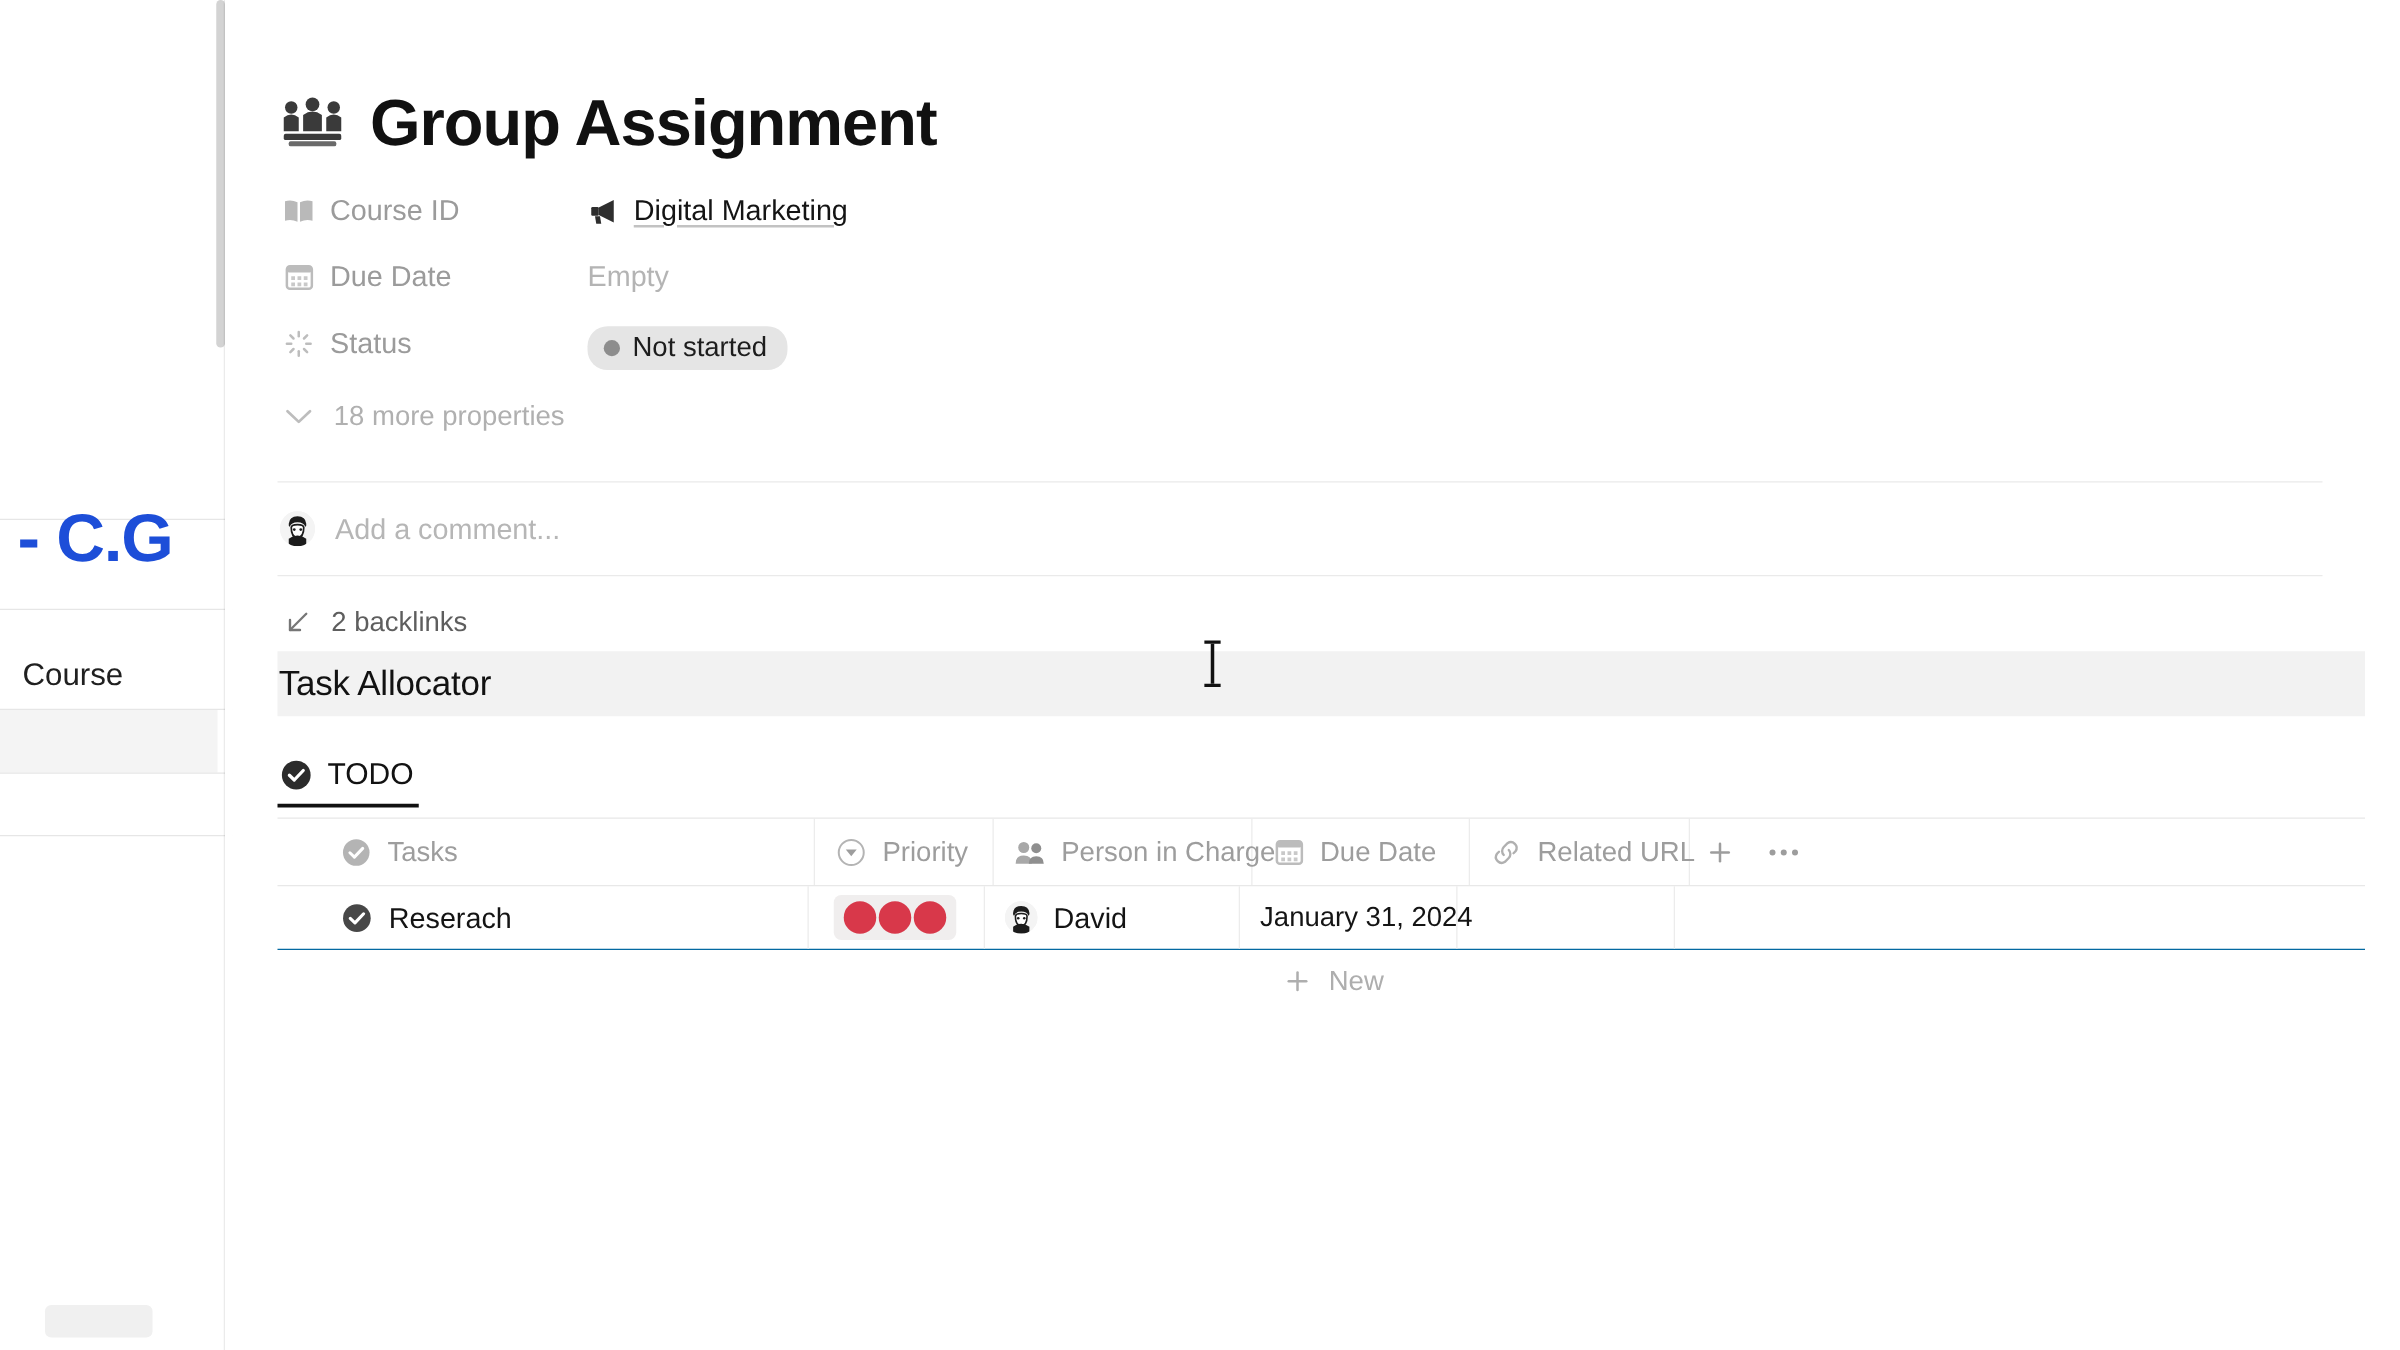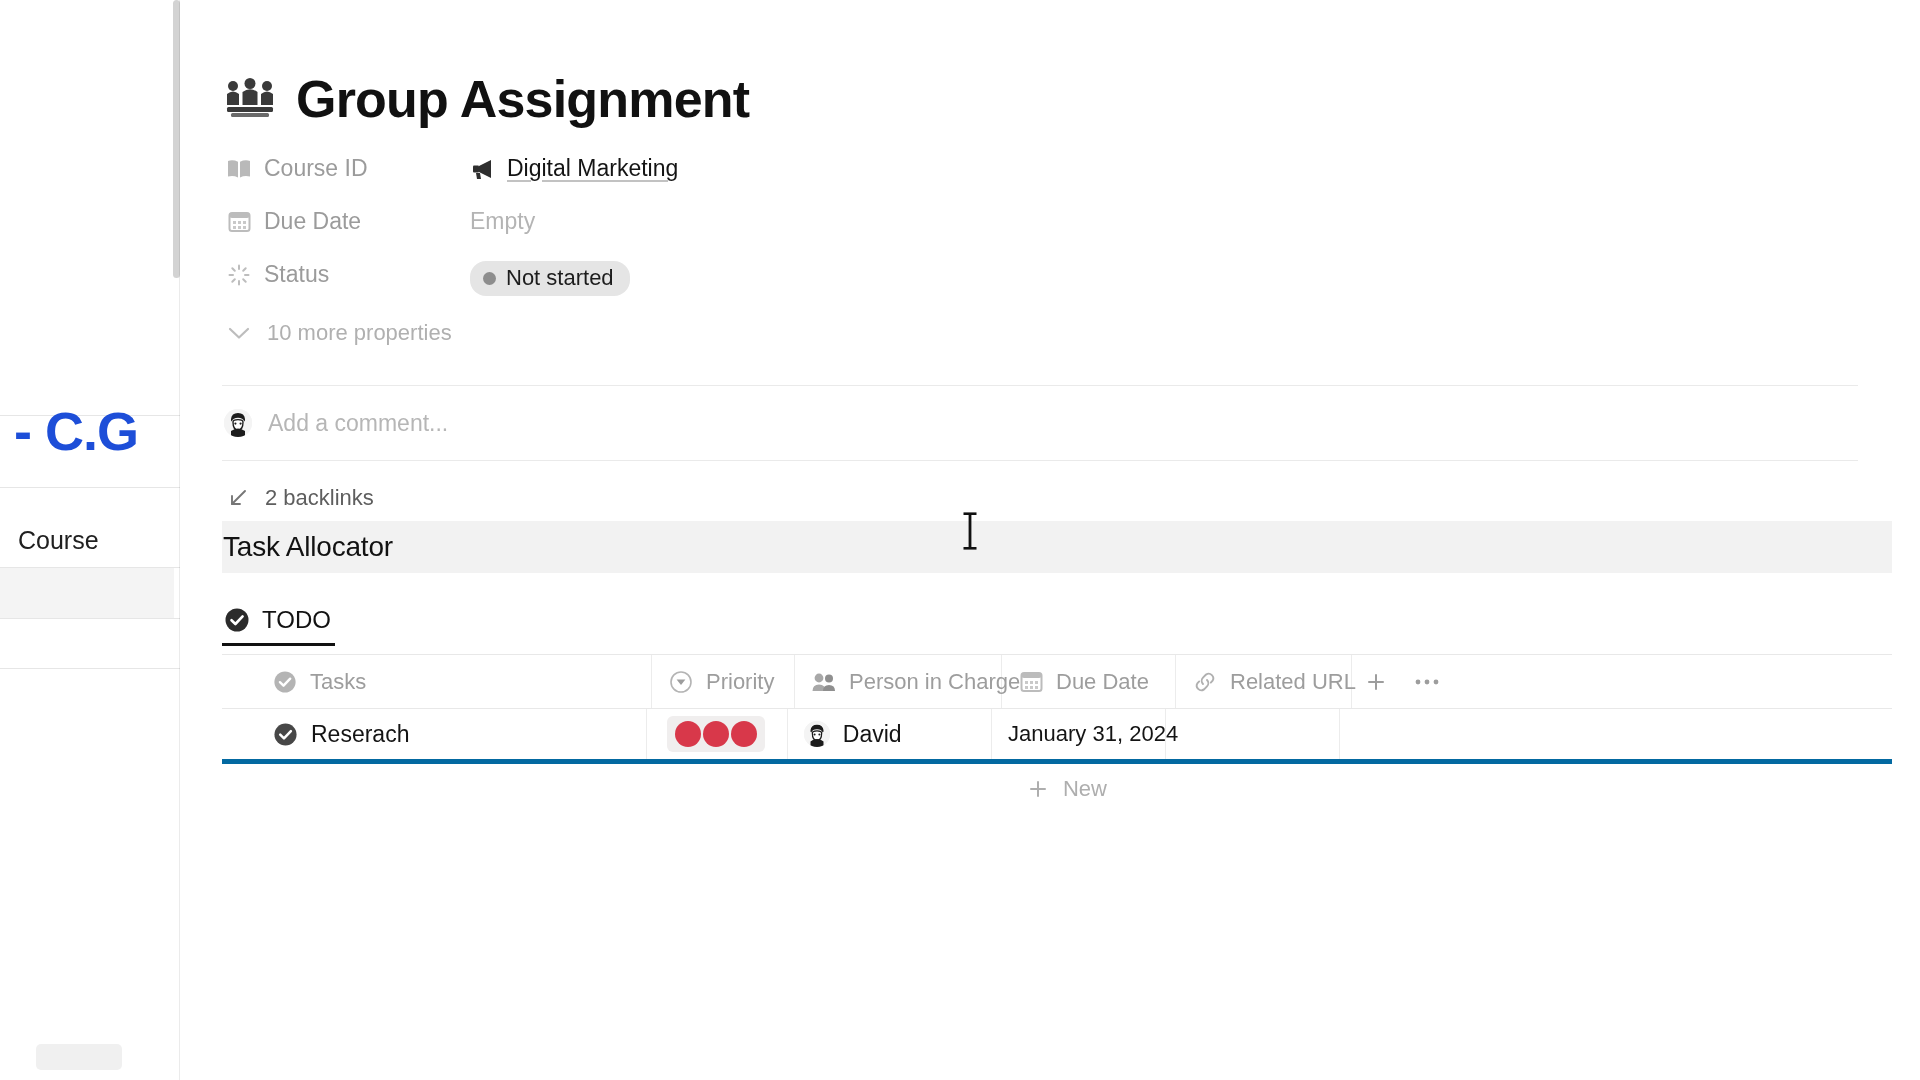--- a/index.html
+++ b/index.html
@@ -349,21 +349,21 @@
   .th-priority{ width: 143px; }
   .th-person  { width: 207px; }
   .th-due     { width: 174px; }
   .th-url     { width: 176px; }
   .th-add     { width: 47px; justify-content: center; padding-left: 0; border-right: none; }
   .th-more    { width: 56px; justify-content: center; padding-left: 0; border-right: none; }
 
   .trow {
     display: flex;
     height: 50px;
-    border-bottom: 5px solid #0369a1;
+    border-bottom: 1px solid #0369a1;
   }
   .td {
     display: flex;
     align-items: center;
     box-sizing: border-box;
     height: 100%;
     border-right: 1px solid #ececec;
     padding-left: 16px;
   }
   .td-tasks   { width: 430px; padding-left: 50px; gap: 13px; }
@@ -551,21 +551,21 @@
           </div>
         </div>
       </div>
 
       <div class="more-props">
         <span class="prop-icon">
           <svg width="26" height="18" viewBox="0 0 26 18">
             <polyline points="4,5 13,13.5 22,5" fill="none" stroke="#bdbdbd" stroke-width="2.2" stroke-linecap="round" stroke-linejoin="round"></polyline>
           </svg>
         </span>
-        <span class="mtext">10 more properties</span>
+        <span class="mtext">18 more properties</span>
       </div>
 
       <div class="divider" style="top:385px;"></div>
 
       <div class="comment-row">
         <span class="avatar">
           <svg width="28" height="28" viewBox="0 0 28 28">
             <rect width="28" height="28" fill="#f4f4f4"></rect>
             <g fill="#1c1c1c">
               <path d="M7 10 q0.5 -6 7 -6 q6.5 0 7 6 q0.3 2 -0.8 2.4 q-1.2 -3.6 -6.2 -3.6 q-5 0 -6.2 3.6 q-1.1 -0.4 -0.8 -2.4 z"></path>

